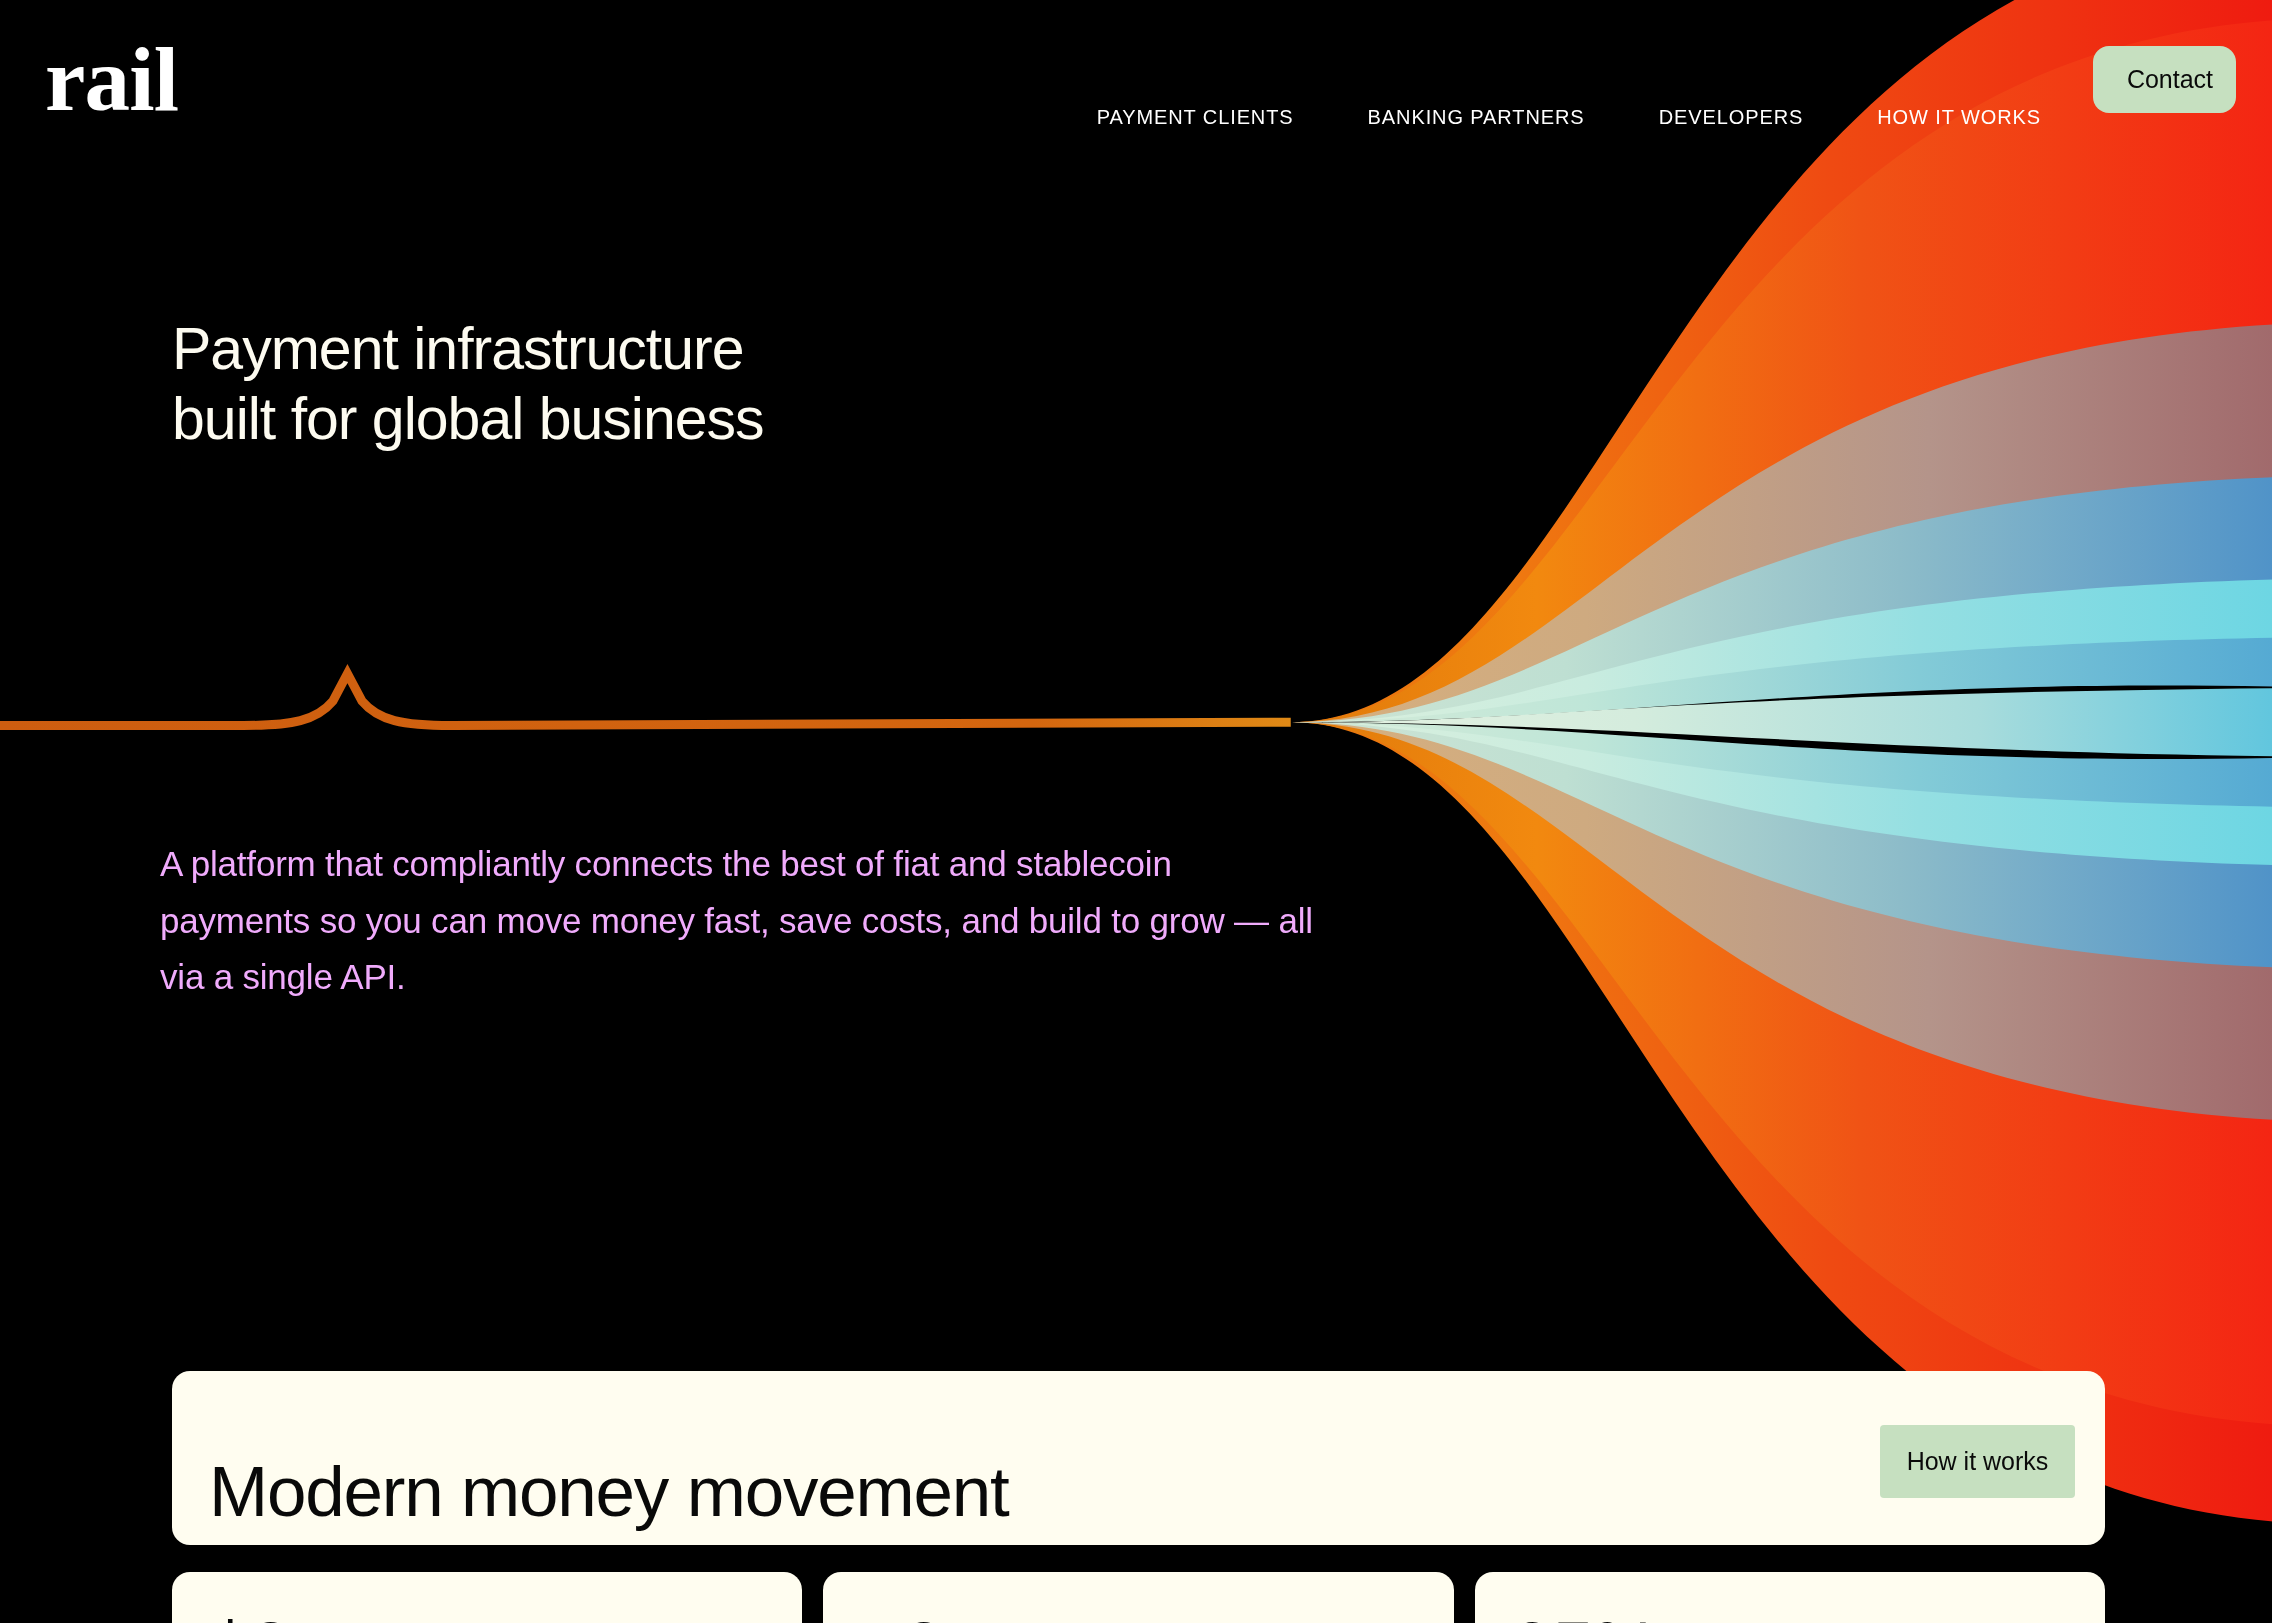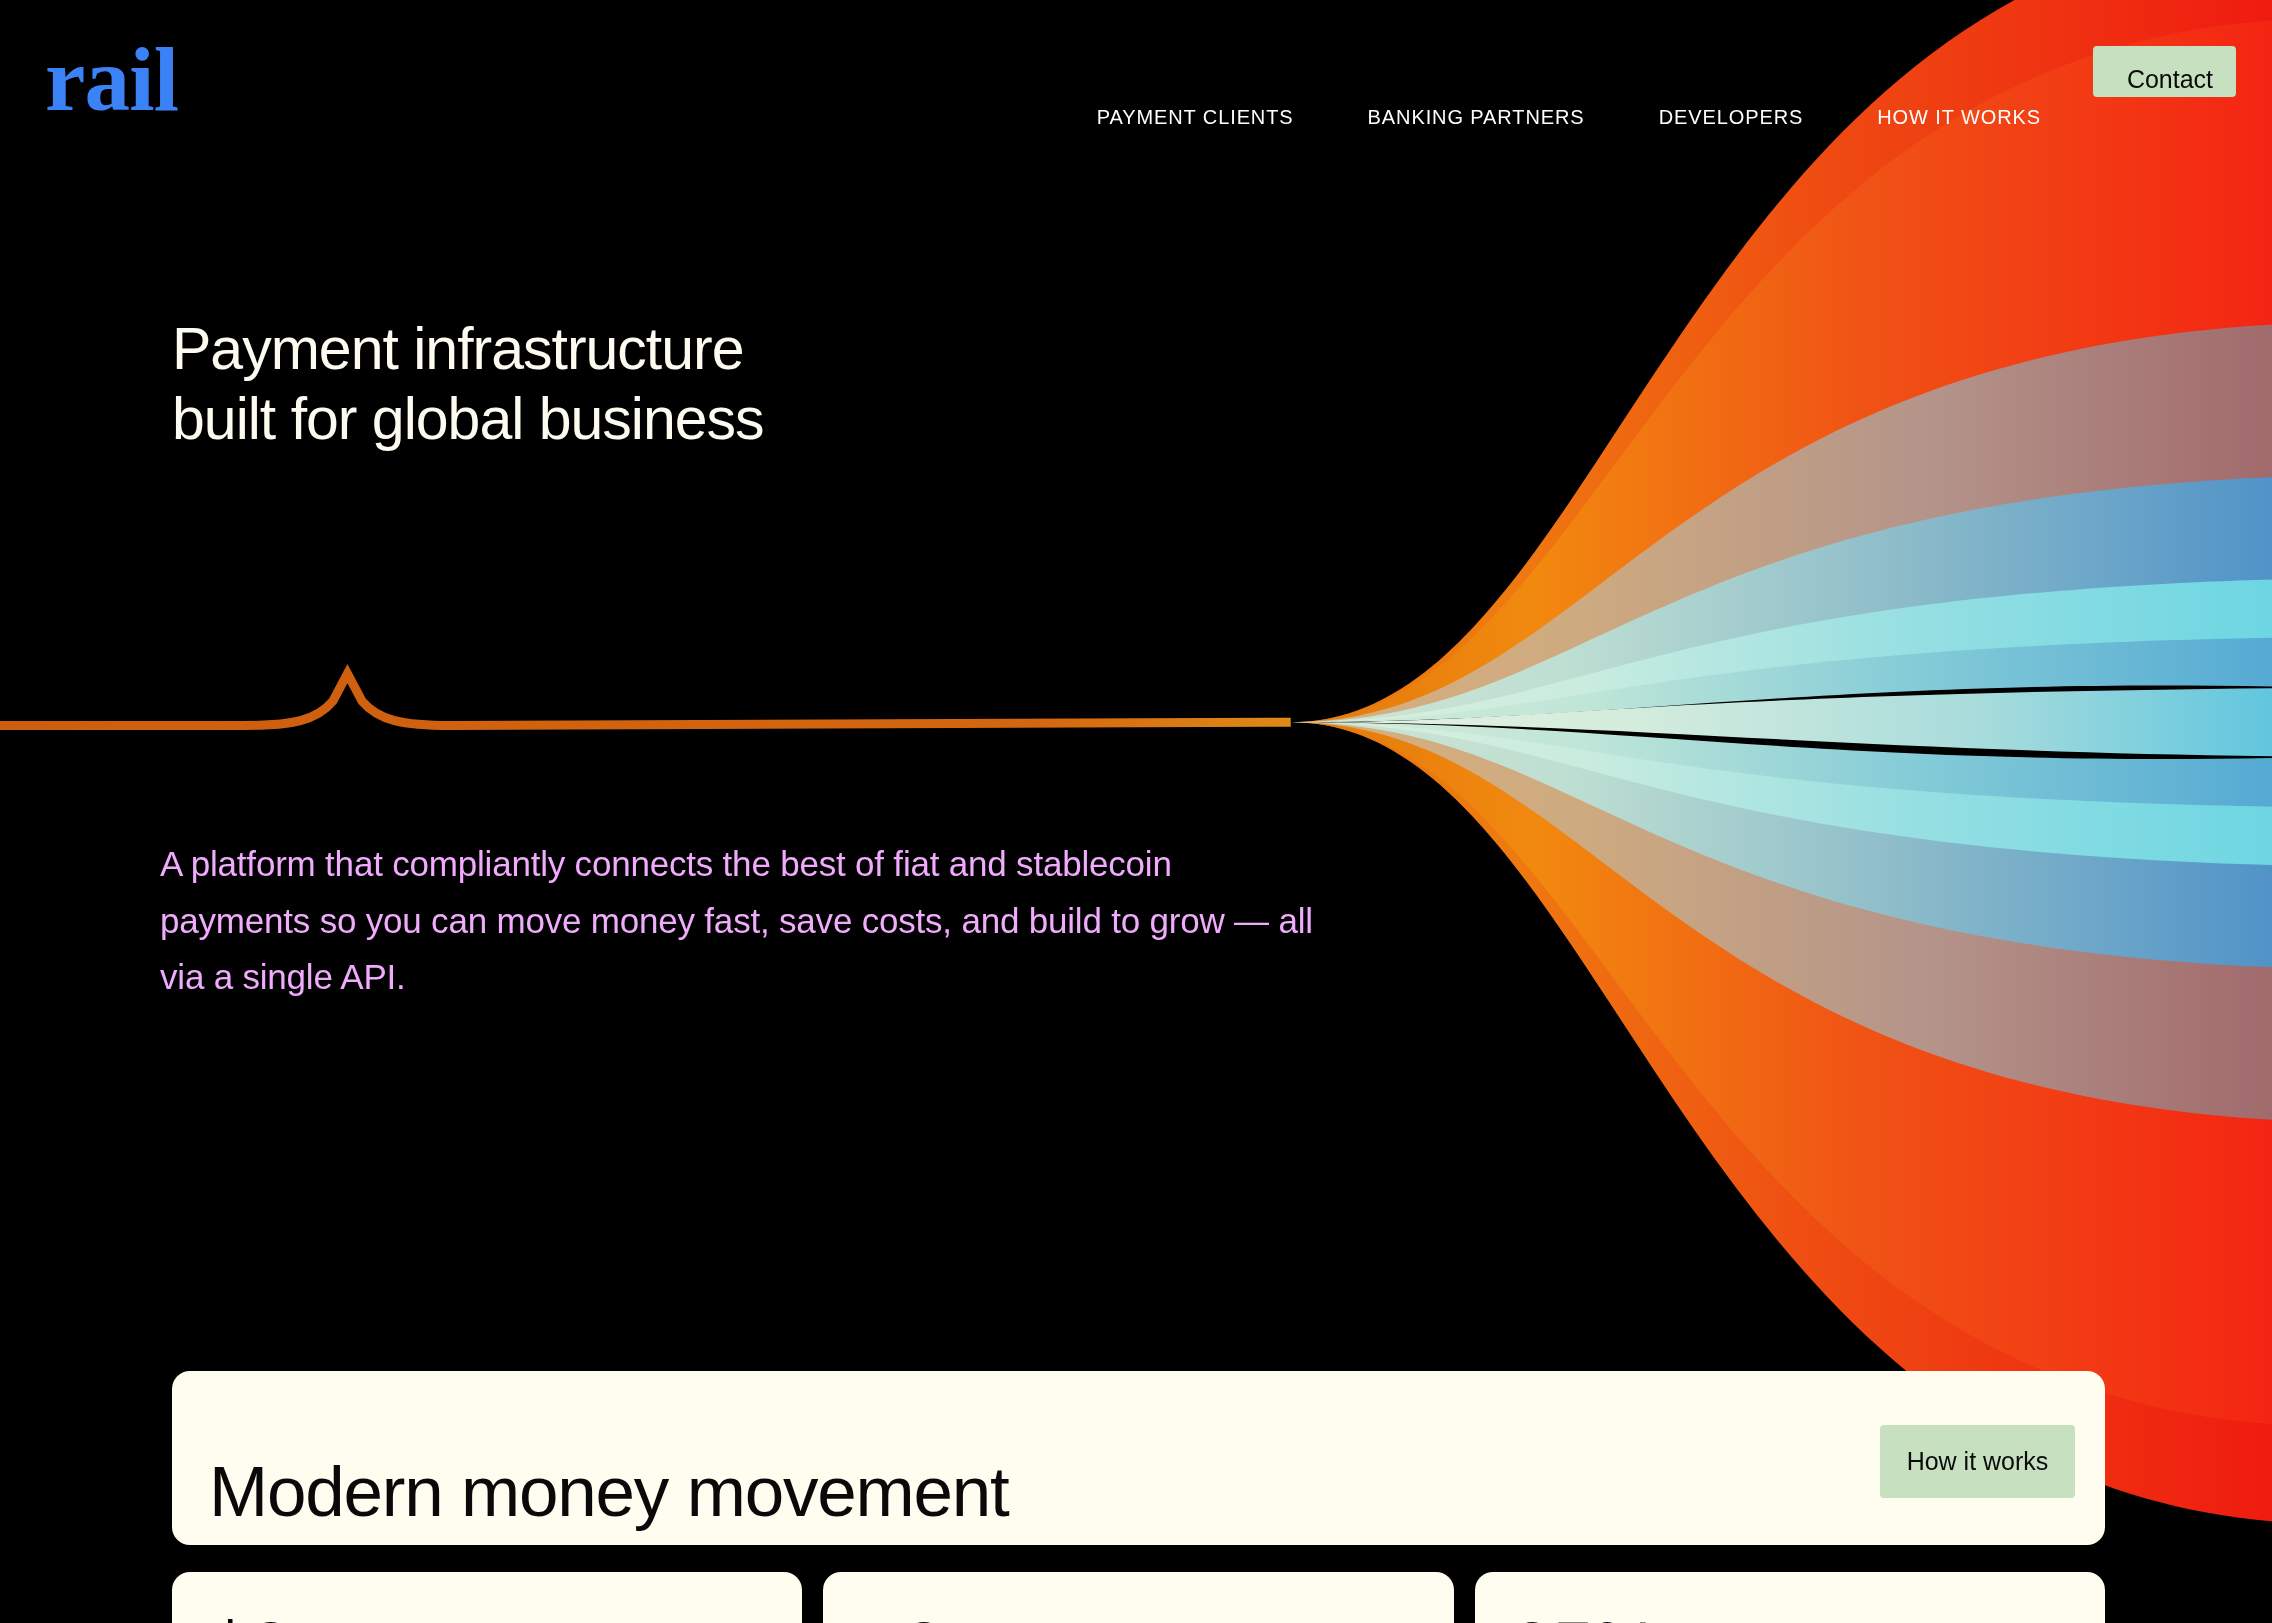--- a/index.html
+++ b/index.html
@@ -33,21 +33,21 @@
     width: 2273px; height: 159px;
     z-index: 30;
   }
   .logo {
     position: absolute;
     left: 45px; top: 34px;
     font-family: "Liberation Serif", "DejaVu Serif", serif;
     font-weight: 700;
     font-size: 91px;
     line-height: 1;
-    color: #3b82f6;
+    color: #ffffff;
     letter-spacing: -0.8px;
     text-align: center;
   }
   .nav {
     position: absolute;
     right: 195px; top: 70px;
     display: flex;
     align-items: center;
     gap: 0px;
     margin-top: 36px;
@@ -57,25 +57,25 @@
     font-size: 20px;
     letter-spacing: 0.9px;
     text-transform: uppercase;
     white-space: nowrap;
     padding: 0 37px;
     cursor: pointer;
   }
   .contact-btn {
     position: absolute;
     right: 37px; top: 46px;
-    width: 143px; height: 51px;
+    width: 143px; height: 67px;
     background: #c6e0c0;
     color: #0a0a0a;
     border: none;
-    border-radius: 4px;
+    border-radius: 16px;
     font-family: "Liberation Sans", sans-serif;
     font-size: 25px;
     line-height: 67px;
     text-align: center;
     cursor: pointer;
     padding-left: 11px;
   }
 
   
   .hero {

